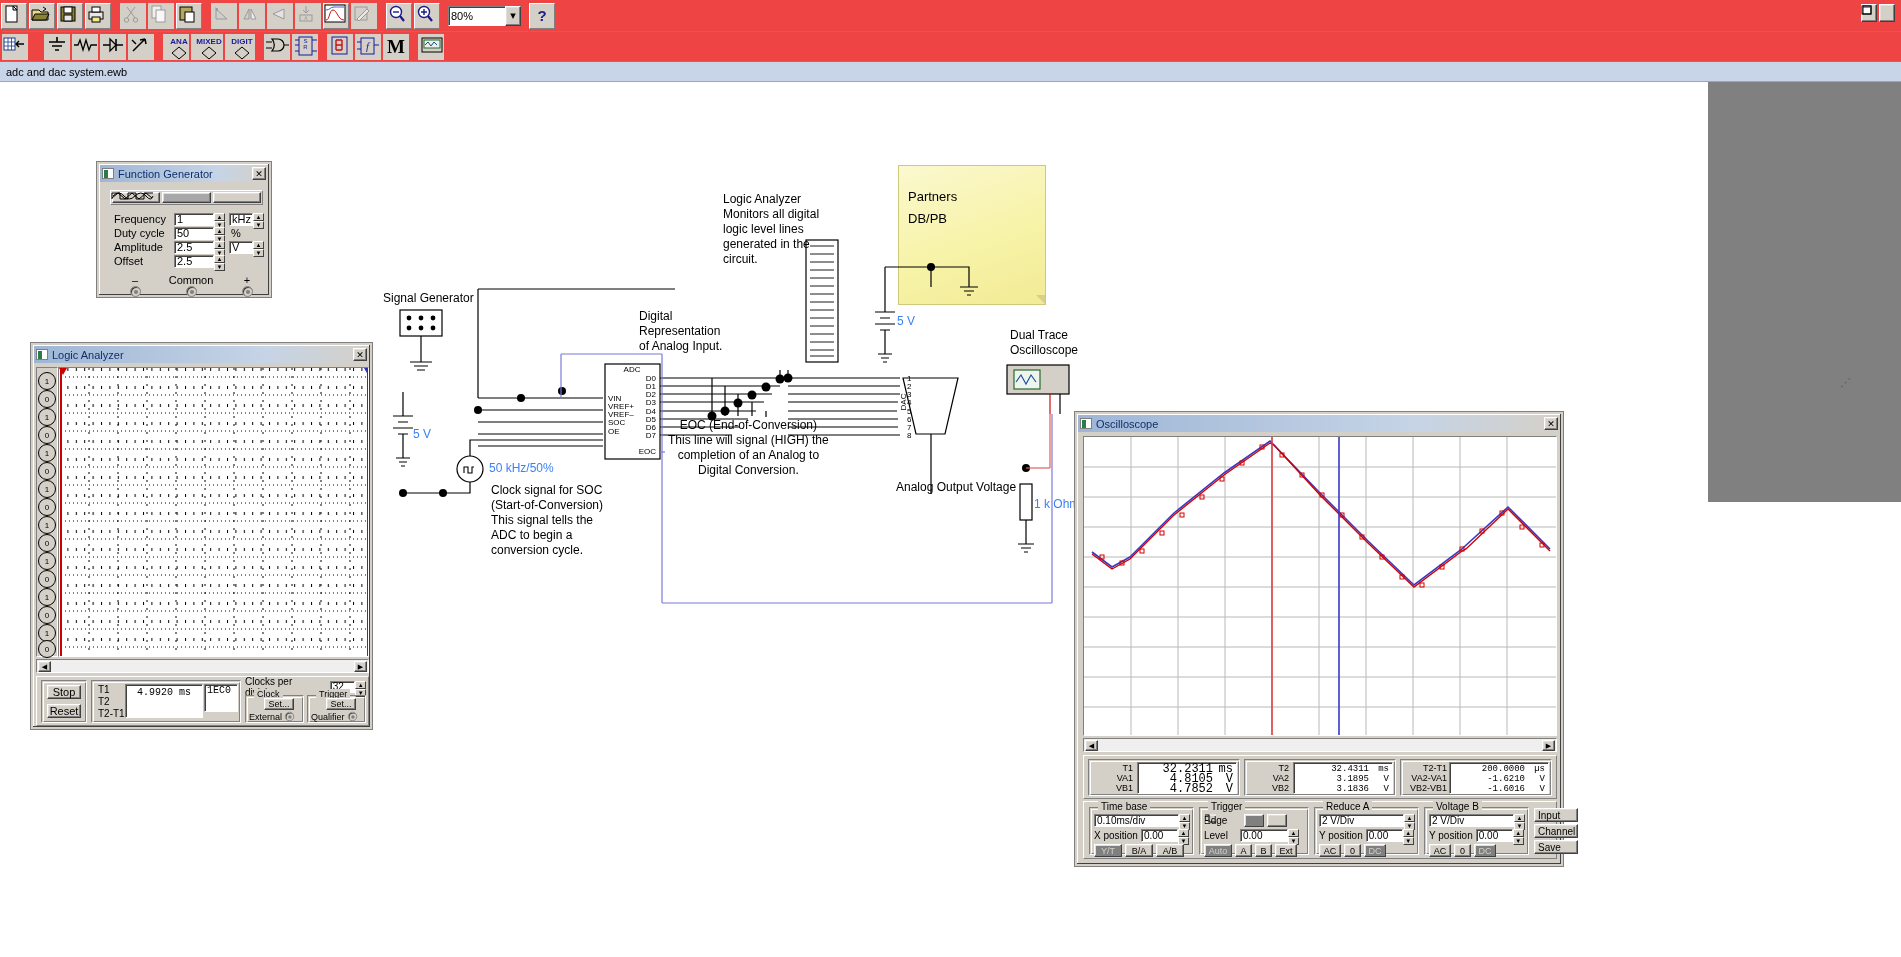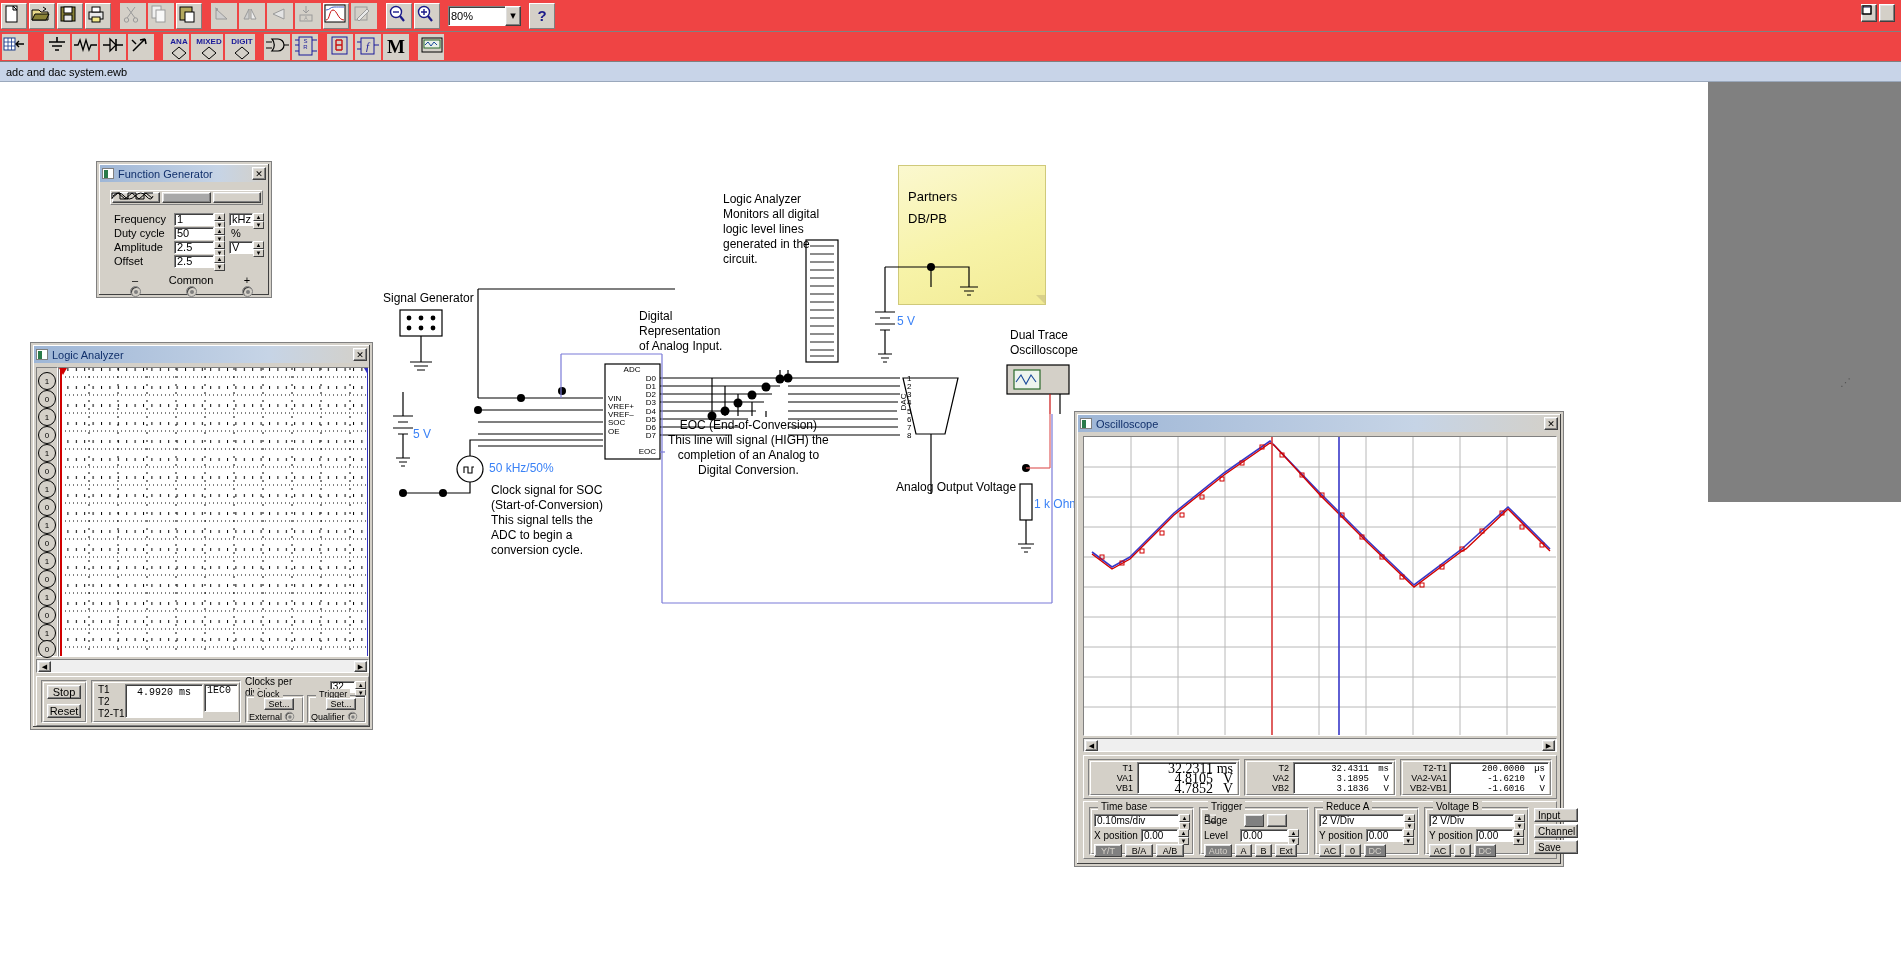--- a/index.html
+++ b/index.html
@@ -843,21 +843,21 @@
       <div class="btn" style="position:absolute;right:1px;top:1px;width:13px;height:11px;font-size:7px;">▶</div>
     </div>
 
     <div class="out" style="position:absolute;left:6px;top:341px;width:474px;height:44px;">
       <div class="grp" style="position:absolute;left:4px;top:3px;width:152px;height:37px;">
         <div style="position:absolute;left:4px;top:3px;font-size:9px;line-height:10px;text-align:right;width:40px;z-index:3;">
           <div>T1</div>
           <div>VA1</div>
           <div>VB1</div>
         </div>
-        <div class="field mono" style="position:absolute;left:48px;top:2px;width:100px;height:32px;flex-direction:column;align-items:stretch;font-size:14px;line-height:10px;padding:1px 3px;z-index:3;font-family:Liberation Serif, serif;">
+        <div class="field mono" style="position:absolute;left:48px;top:2px;width:100px;height:32px;flex-direction:column;align-items:stretch;font-size:12px;line-height:10px;padding:1px 3px;z-index:3;">
           <div style="display:flex;justify-content:space-between;">
               <span style="flex:1;text-align:right;">32.2311</span>
               <span style="width:20px;text-align:right;">ms</span>
             </div>
           <div style="display:flex;justify-content:space-between;align-items:flex-end;">
               <span style="flex:1;text-align:right;">4.8105</span>
               <span style="width:20px;text-align:right;">V</span>
             </div>
           <div style="display:flex;justify-content:space-between;">
               <span style="flex:1;text-align:right;">4.7852</span>

